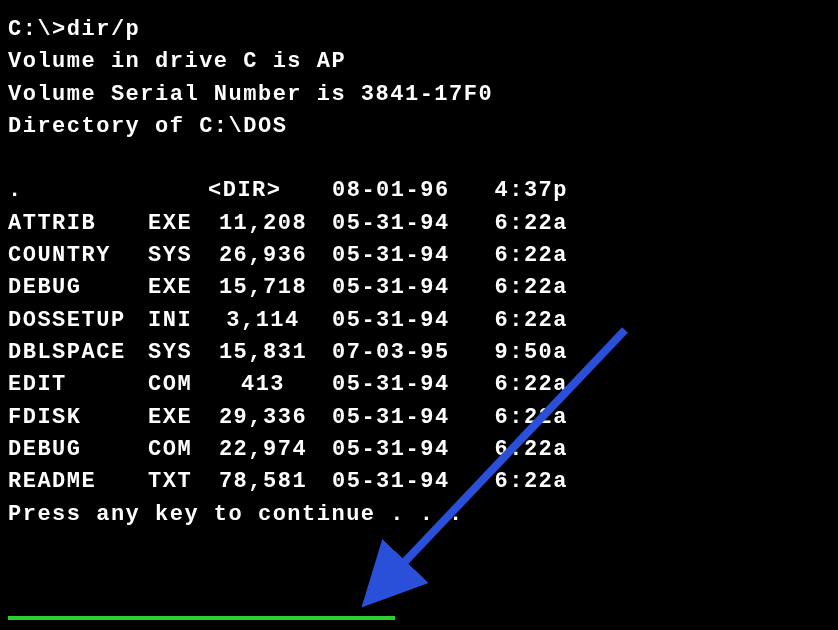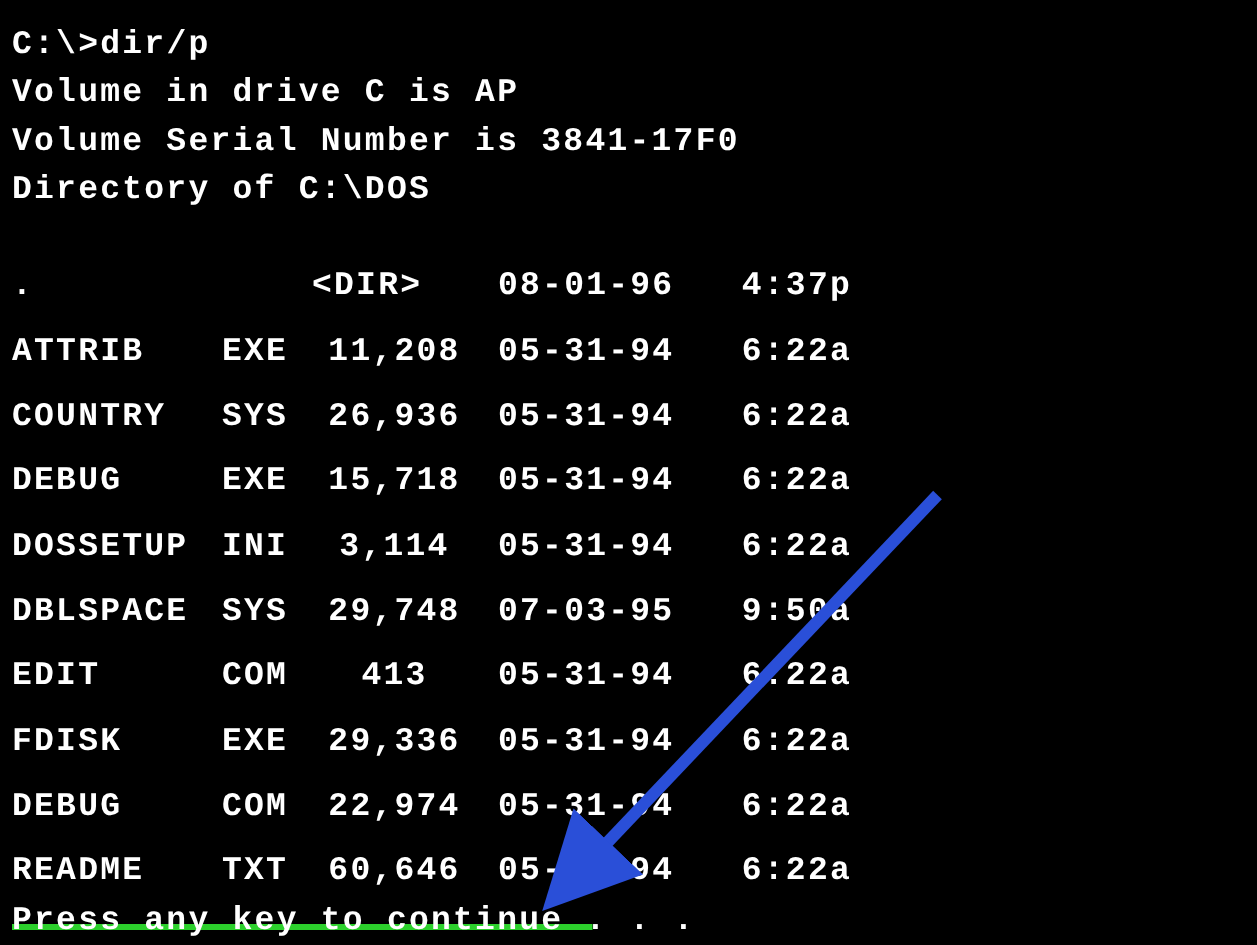--- a/index.html
+++ b/index.html
@@ -12,21 +12,21 @@
       letter-spacing: 1.5px;
       width: 838px;
       height: 630px;
       overflow: hidden;
       position: relative;
       padding: 14px 0px 0px 8px;
       line-height: 1.47;
     }
     .prompt-line { margin-bottom: 0px; }
     .c1 { display: inline-block; width: 140px; }
-    .c2 { display: inline-block; width: 60px; margin-top: 11px; }
+    .c2 { display: inline-block; width: 60px; }
     .c3 { display: inline-block; width: 110px; text-align: center; }
     .c4 { display: inline-block; width: 140px; padding-left: 14px; }
     .c5 { display: inline-block; width: 110px; text-align: right; }
     .dirtag { display: inline-block; width: 110px; text-align: left; }
     .prompt-text { position: relative; z-index: 2; }
     .arrow {
       position: absolute;
       pointer-events: none;
     }
     .underline {
@@ -45,25 +45,25 @@
 <div> Volume Serial Number is 3841-17F0</div>
 <div> Directory of C:\DOS</div>
 <div style="height:32px"></div>
 
 <div id="listing">
     <div><span class="c1">.</span><span class="c2"></span><span class="dirtag">&lt;DIR&gt;</span><span class="c4">08-01-96</span><span class="c5">4:37p</span></div>
     <div><span class="c1">ATTRIB</span><span class="c2">EXE</span><span class="c3">11,208</span><span class="c4">05-31-94</span><span class="c5">6:22a</span></div>
     <div><span class="c1">COUNTRY</span><span class="c2">SYS</span><span class="c3">26,936</span><span class="c4">05-31-94</span><span class="c5">6:22a</span></div>
     <div><span class="c1">DEBUG</span><span class="c2">EXE</span><span class="c3">15,718</span><span class="c4">05-31-94</span><span class="c5">6:22a</span></div>
     <div><span class="c1">DOSSETUP</span><span class="c2">INI</span><span class="c3">3,114</span><span class="c4">05-31-94</span><span class="c5">6:22a</span></div>
-    <div><span class="c1">DBLSPACE</span><span class="c2">SYS</span><span class="c3">29,748</span><span class="c4">07-03-95</span><span class="c5">9:50a</span></div>
+    <div><span class="c1">DBLSPACE</span><span class="c2">SYS</span><span class="c3">15,831</span><span class="c4">07-03-95</span><span class="c5">9:50a</span></div>
     <div><span class="c1">EDIT</span><span class="c2">COM</span><span class="c3">413</span><span class="c4">05-31-94</span><span class="c5">6:22a</span></div>
     <div><span class="c1">FDISK</span><span class="c2">EXE</span><span class="c3">29,336</span><span class="c4">05-31-94</span><span class="c5">6:22a</span></div>
     <div><span class="c1">DEBUG</span><span class="c2">COM</span><span class="c3">22,974</span><span class="c4">05-31-94</span><span class="c5">6:22a</span></div>
-    <div><span class="c1">README</span><span class="c2">TXT</span><span class="c3">60,646</span><span class="c4">05-31-94</span><span class="c5">6:22a</span></div>
+    <div><span class="c1">README</span><span class="c2">TXT</span><span class="c3">78,581</span><span class="c4">05-31-94</span><span class="c5">6:22a</span></div>
   </div>
 
 <div class="prompt-text">Press any key to continue . . .</div>
 
 <svg class="arrow" width="838" height="630" style="left:0;top:0;">
   <defs>
     <marker id="arrhead" markerWidth="8" markerHeight="8" refX="5" refY="4" orient="auto" markerUnits="strokeWidth">
       <path id="arr-path" d="M0,0 L8,4 L0,8 Z" fill="#2a4fd8"></path>
     </marker>
   </defs>

